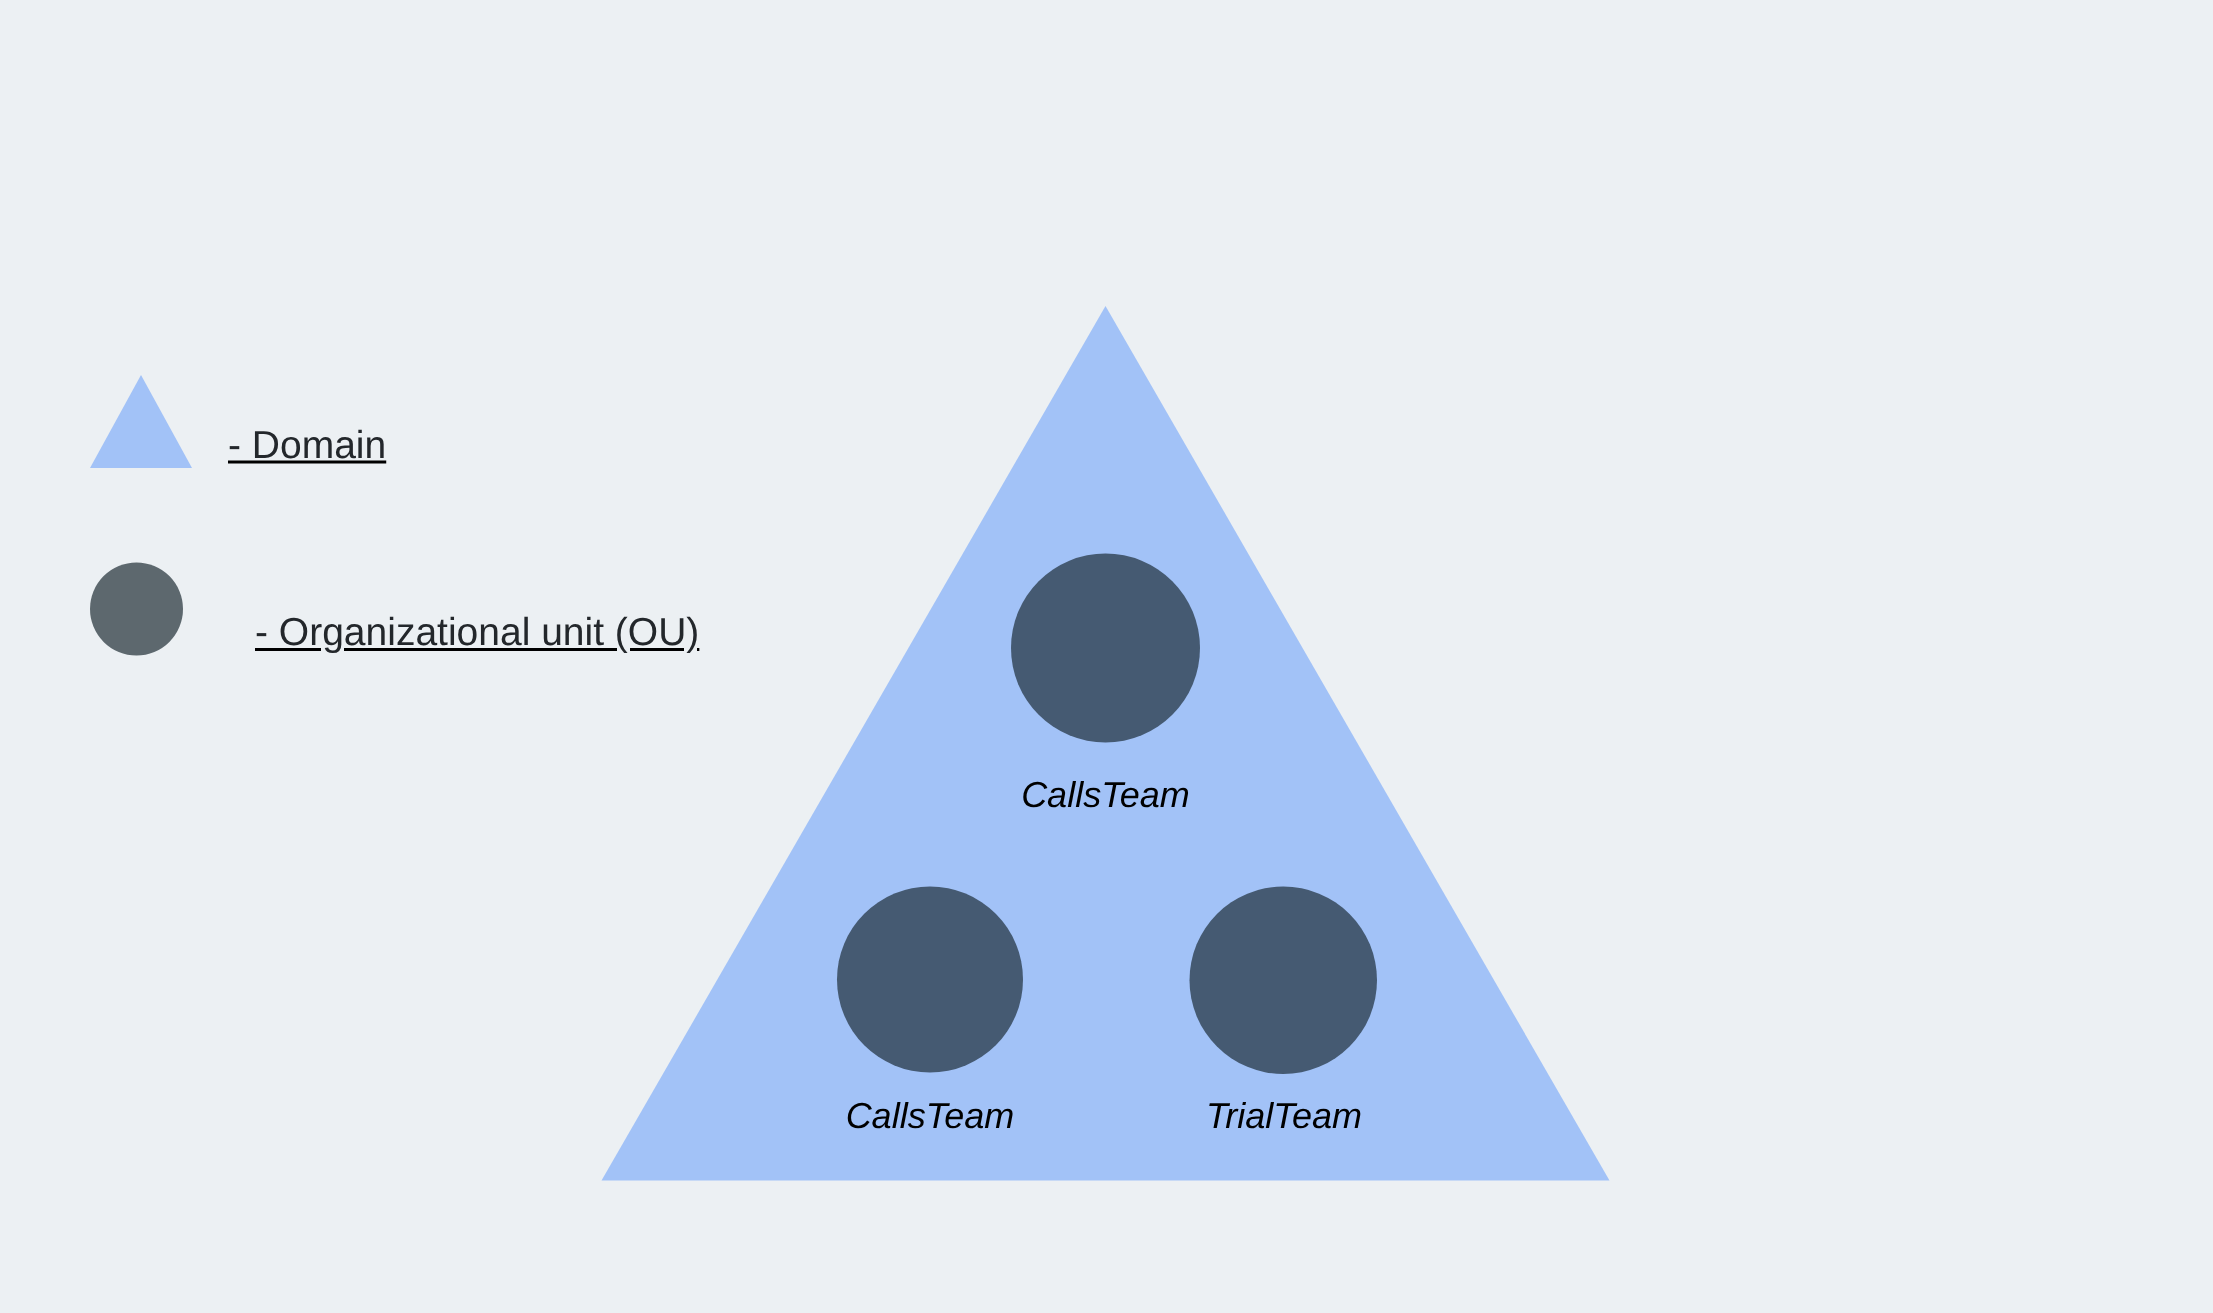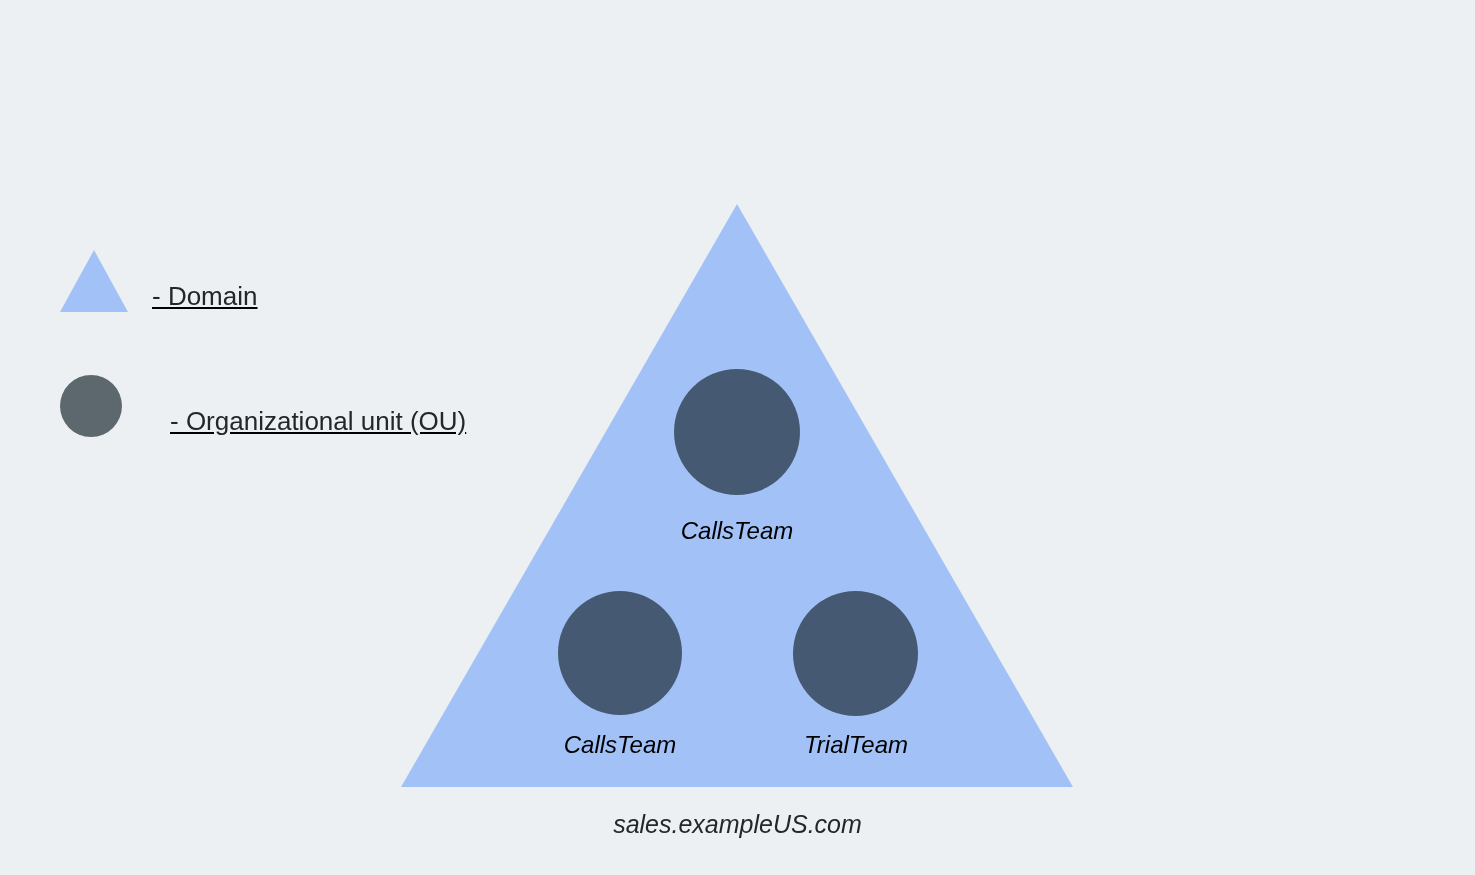--- a/index.html
+++ b/index.html
@@ -147,15 +147,14 @@
 
   <div class="node" id="node-calls"></div>
   <div class="node-label" id="label-calls">CallsTeam</div>
 
   <div class="node" id="node-trial"></div>
   <div class="node-label" id="label-trial">CallsTeam</div>
 
   <div class="node" id="node-chat"></div>
   <div class="node-label" id="label-chat">TrialTeam</div>
 
-  <div id="domain-caption">sales.exampleUS.com</div>
 
 </div>
 
 </body></html>

